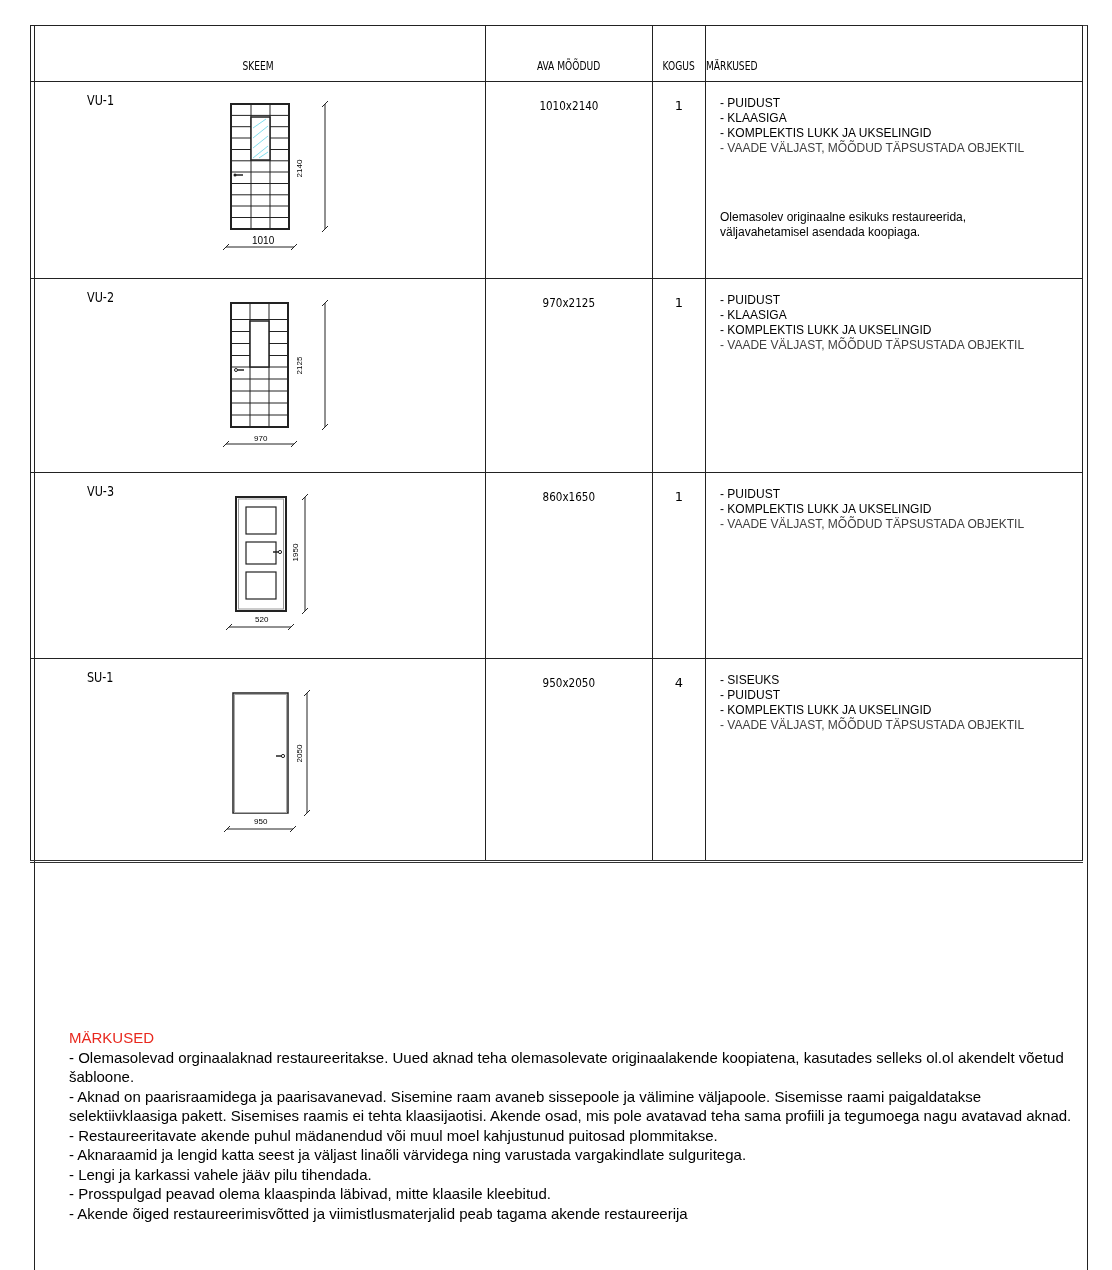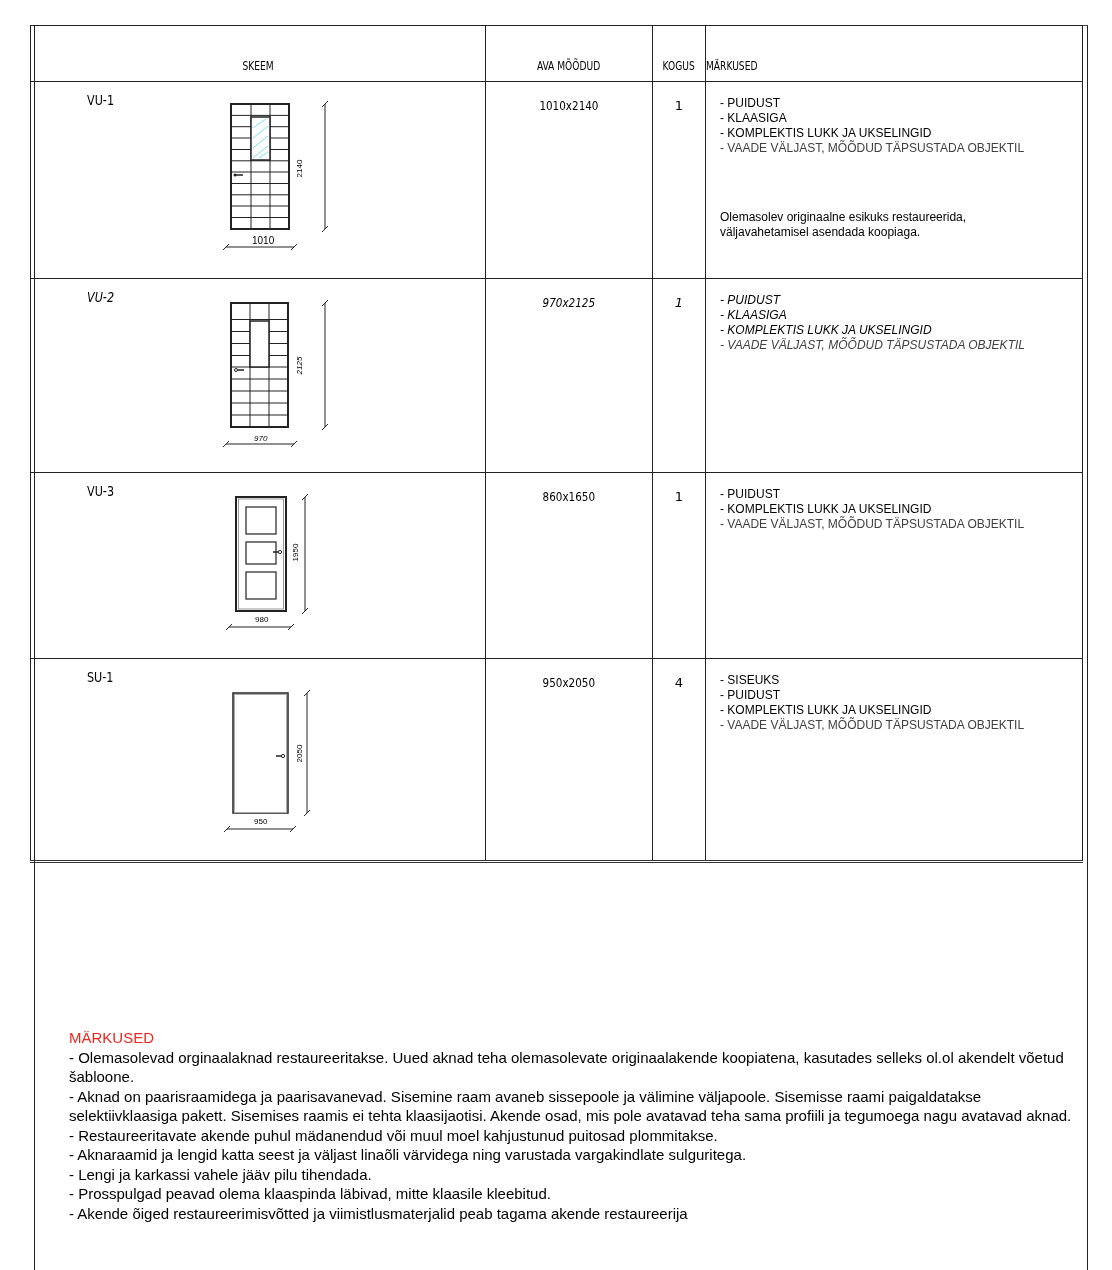--- a/index.html
+++ b/index.html
@@ -90,21 +90,21 @@
         <div>- KLAASIGA</div>
         <div>- KOMPLEKTIS LUKK JA UKSELINGID</div>
         <div class="red">- VAADE VÄLJAST, MÕÕDUD TÄPSUSTADA OBJEKTIL</div>
         <div class="extra">
           <div>Olemasolev originaalne esikuks restaureerida,</div>
           <div>väljavahetamisel asendada koopiaga.</div>
         </div>
       </td>
     </tr>
 
-    <tr style="height:194px;font-style:italic;">
+    <tr style="height:194px;">
       <td class="skeem-cell">
         <div class="code"><span>VU-2</span></div>
         <svg class="door" style="left:190px;top:14px;" width="110" height="160" viewBox="0 0 110 160">
           <rect x="10" y="10" width="57" height="124" fill="#fff" stroke="#222" stroke-width="2"></rect>
           <g stroke="#222" stroke-width="1">
             <line x1="29" y1="10" x2="29" y2="134"></line>
               <line x1="48" y1="10" x2="48" y2="134"></line>
             <line x1="10" y1="26.5" x2="67" y2="26.5"></line>
               <line x1="10" y1="38.5" x2="67" y2="38.5"></line>
             <line x1="10" y1="50.5" x2="67" y2="50.5"></line>
@@ -149,21 +149,21 @@
           <rect x="25" y="85" width="30" height="27" fill="#fff" stroke="#222" stroke-width="1.2"></rect>
           <line x1="52" y1="65" x2="59" y2="65" stroke="#222" stroke-width="1.5"></line>
             <circle cx="59" cy="65" r="1.6" fill="#fff" stroke="#222"></circle>
           <line x1="84" y1="10" x2="84" y2="124" stroke="#222"></line>
           <line x1="81" y1="13" x2="87" y2="7" stroke="#222"></line>
             <line x1="81" y1="127" x2="87" y2="121" stroke="#222"></line>
           <line x1="8" y1="140" x2="70" y2="140" stroke="#222"></line>
           <line x1="5" y1="143" x2="11" y2="137" stroke="#222"></line>
             <line x1="67" y1="143" x2="73" y2="137" stroke="#222"></line>
         </svg>
-        <div style="position:absolute;left:224px;top:142px;font-size:8px;">980</div>
+        <div style="position:absolute;left:224px;top:142px;font-size:8px;">520</div>
         <div style="position:absolute;left:256px;top:75px;font-size:8px;transform:rotate(-90deg);">1950</div>
       </td>
       <td class="dims"><span>860x1650</span></td>
       <td class="qty">1</td>
       <td class="notes">
         <div>- PUIDUST</div>
         <div>- KOMPLEKTIS LUKK JA UKSELINGID</div>
         <div class="red">- VAADE VÄLJAST, MÕÕDUD TÄPSUSTADA OBJEKTIL</div>
       </td>
     </tr>

